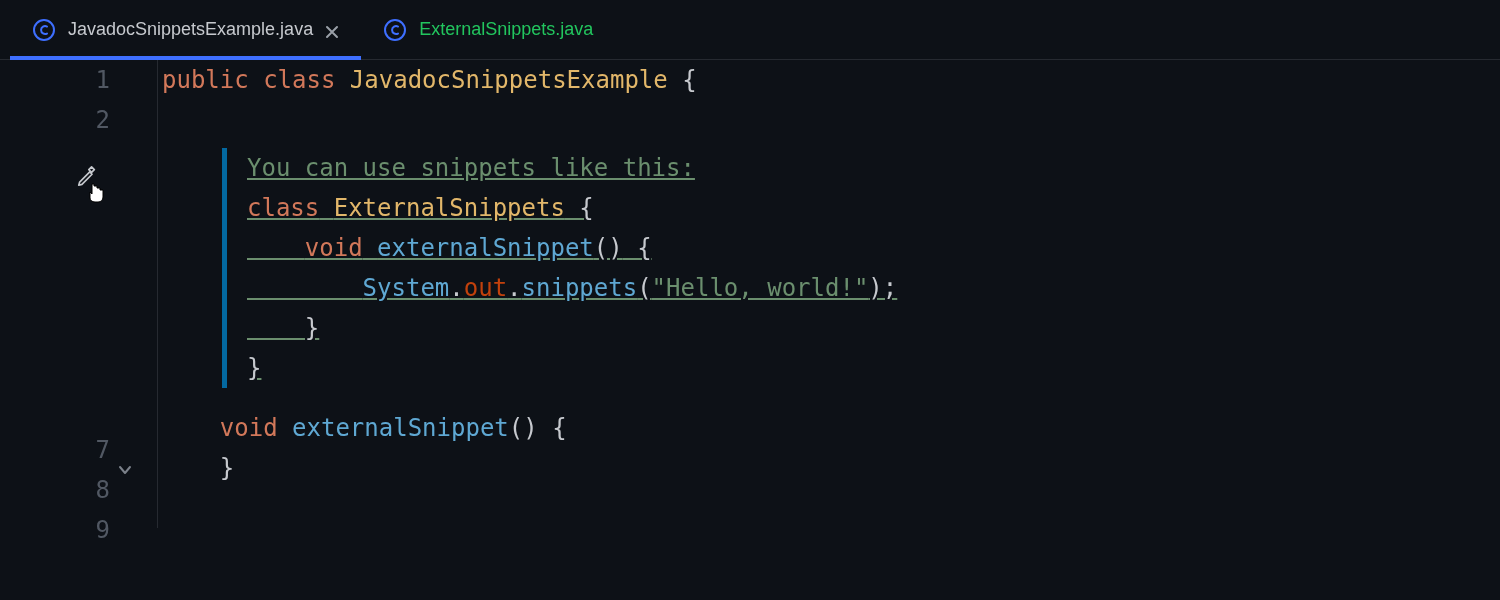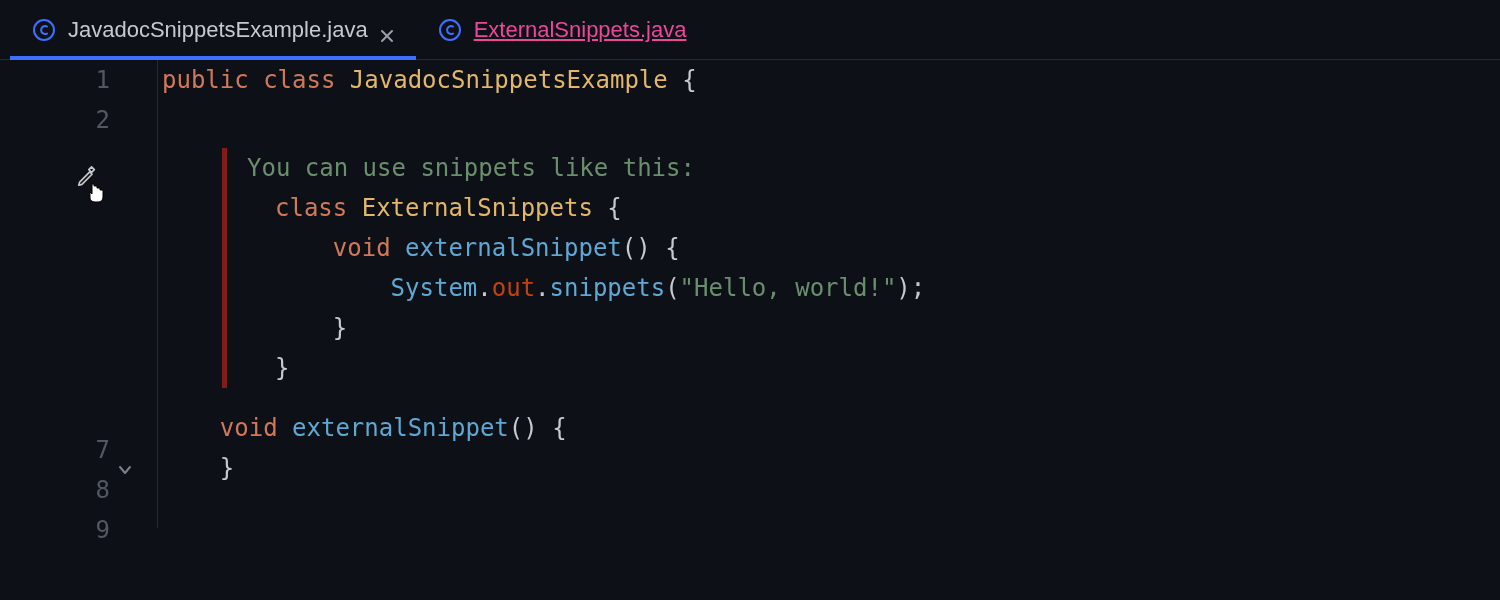--- a/index.html
+++ b/index.html
@@ -1,38 +1,38 @@
 <!DOCTYPE html>
 <html><head>
 <meta charset="utf-8">
 <style>
   * { box-sizing: border-box; }
   html,body { margin:0; padding:0; width:1500px; height:600px; background:#0d1117; font-family:ui-sans-serif,-apple-system,BlinkMacSystemFont,"Segoe UI",sans-serif; overflow:hidden; }
   
   .tabbar { display:flex; height:60px; border-bottom:1px solid #262a31; background:#0d1117; padding-left:10px; }
-  .tab { display:flex; align-items:center; gap:12px; padding:0 22px; color:#c6c9ce; font-size:22px; cursor:pointer; position:relative; }
+  .tab { display:flex; align-items:center; gap:12px; padding:0 22px; color:#c6c9ce; font-size:18px; cursor:pointer; position:relative; }
   .tab.active { background:#0d1117; }
   .tab.active::after { content:""; position:absolute; left:0; right:0; bottom:-1px; height:4px; background:#3e6fff; }
-  .tab.inactive { color:#ec4899;text-decoration:underline; }
+  .tab.inactive { color:#22c55e; }
   .tab .close { width:14px; height:14px; color:#9aa0a8; }
   .tab .file-icon svg { display:block; }
   
   .editor { display:flex; height:calc(100% - 60px); font-family:ui-monospace,SFMono-Regular,Menlo,Consolas,monospace; font-size:24px; line-height:40px; }
   .gutter { width:150px; flex:0 0 150px; background:#0d1117; color:#515863; text-align:right; padding:0px 40px 0 0; position:relative; user-select:none; }
   .gutter .ln { height:40px; }
   .gutter .edit-icon { position:absolute; left:76px; top:100px; color:#c6c9ce; }
   .gutter .cursor-icon { position:absolute; left:84px; top:118px; color:#fff; }
   .gutter .fold { position:absolute; left:116px; top:391px; color:#7b818a; }
   .code { flex:1; position:relative; color:#c6c9ce; padding-left:7px; }
   .code-inner { position:relative; border-left:1px solid #262a31; padding-left:4px; }
   .row { height:40px; white-space:pre; }
   
-  .docblock { position:relative; margin:8px 0 20px 60px; padding-left:20px; border-left:5px solid #7f1d1d; color:#6b8f6e; }
+  .docblock { position:relative; margin:8px 0 20px 60px; padding-left:20px; border-left:5px solid #0369a1; color:#6b8f6e;text-decoration:underline; }
   .docblock .doc-text { color:#6b8f6e; }
-  .docblock .snip { color:#c6c9ce;margin-left:28px; }
+  .docblock .snip { color:#c6c9ce; }
   
   .kw { color:#d2785a; }  
   .type { color:#e2b76a; } 
   .fn { color:#5fa8d3; }
   .prop { color:#c2410c; }
   .str { color:#6b8f6e; }
   .cb { color:#c6c9ce; }  
 </style>
 </head>
 <body>

